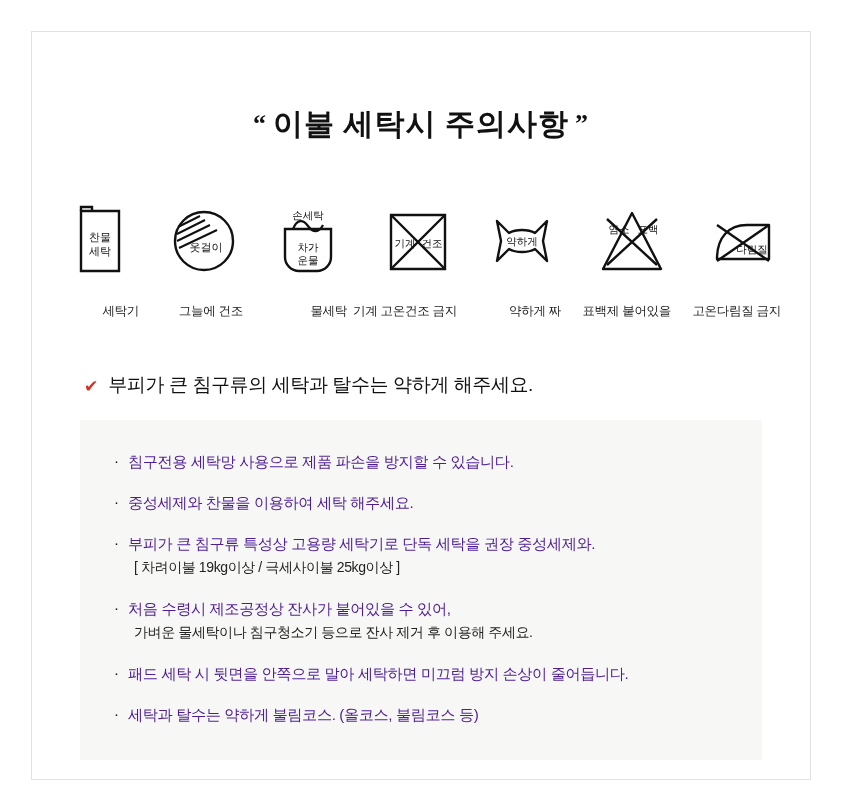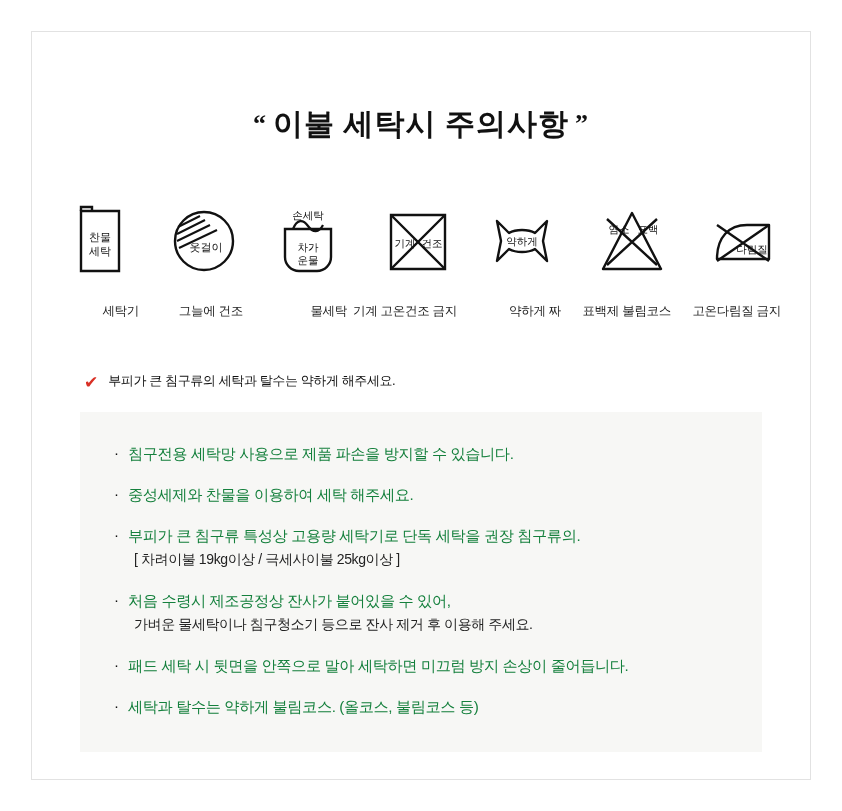--- a/index.html
+++ b/index.html
@@ -78,21 +78,21 @@
     align-items: center;
     gap: 10px;
   }
   .check-mark {
     color: #d93025;
     font-size: 17px;
     line-height: 1;
     transform: translateY(1px);
   }
   .check-text {
-    font-size: 13px;
+    font-size: 19px;
     color: #111;
     letter-spacing: -0.4px;
   }
 
   
   .notes {
     margin: 22px 48px 0 48px;
     background: #f7f7f5;
     padding: 30px 34px 34px 34px;
     box-sizing: border-box;
@@ -107,21 +107,21 @@
     width: 14px;
     flex: 0 0 14px;
     font-size: 15px;
     line-height: 22px;
     color: #111;
   }
   .note-body { flex: 1; }
   .note-main {
     font-size: 15.2px;
     line-height: 23px;
-    color: #15803d;
+    color: #4c1d95;
     letter-spacing: -0.4px;
   }
   .note-sub {
     font-size: 14px;
     line-height: 24px;
     color: #222;
     letter-spacing: -0.4px;
     padding-left: 6px;
   }
 </style>
@@ -199,21 +199,21 @@
 
     <div class="icon-cell">
       <div class="icon-box">
         <svg class="icon-svg" width="78" height="76" viewBox="0 0 78 76">
           <path d="M39 10 L68 66 H10 Z" fill="none" stroke="#111" stroke-width="2.4" stroke-linejoin="round"></path>
           <path d="M14 16 L64 62 M64 16 L14 62" stroke="#111" stroke-width="2.4"></path>
           <text x="26" y="30" text-anchor="middle" font-family="Liberation Sans, sans-serif" font-size="10.5" fill="#111">염소</text>
           <text x="55" y="30" text-anchor="middle" font-family="Liberation Sans, sans-serif" font-size="10.5" fill="#111">표백</text>
         </svg>
       </div>
-      <div class="icon-caption">표백제 불림코스</div>
+      <div class="icon-caption">표백제 붙어있을</div>
     </div>
 
     <div class="icon-cell">
       <div class="icon-box">
         <svg class="icon-svg" width="78" height="76" viewBox="0 0 78 76">
           <path d="M14 56 C14 34, 26 22, 44 22 L66 22 L66 56 Z" fill="none" stroke="#111" stroke-width="2.4" stroke-linejoin="round"></path>
           <path d="M14 22 L66 58 M66 22 L14 58" stroke="#111" stroke-width="2.4"></path>
           <text x="49" y="50" text-anchor="middle" font-family="Liberation Sans, sans-serif" font-size="10.5" fill="#111">다림질</text>
         </svg>
       </div>
@@ -239,21 +239,21 @@
     <div class="note-item">
       <span class="bullet">·</span>
       <div class="note-body">
         <div class="note-main">중성세제와 찬물을 이용하여 세탁 해주세요.</div>
       </div>
     </div>
 
     <div class="note-item">
       <span class="bullet">·</span>
       <div class="note-body">
-        <div class="note-main">부피가 큰 침구류 특성상 고용량 세탁기로 단독 세탁을 권장 침구류의.</div>
+        <div class="note-main">부피가 큰 침구류 특성상 고용량 세탁기로 단독 세탁을 권장 중성세제와.</div>
         <div class="note-sub">[ 차려이불 19kg이상 / 극세사이불 25kg이상 ]</div>
       </div>
     </div>
 
     <div class="note-item">
       <span class="bullet">·</span>
       <div class="note-body">
         <div class="note-main">처음 수령시 제조공정상 잔사가 붙어있을 수 있어,</div>
         <div class="note-sub">가벼운 물세탁이나 침구청소기 등으로 잔사 제거 후 이용해 주세요.</div>
       </div>

